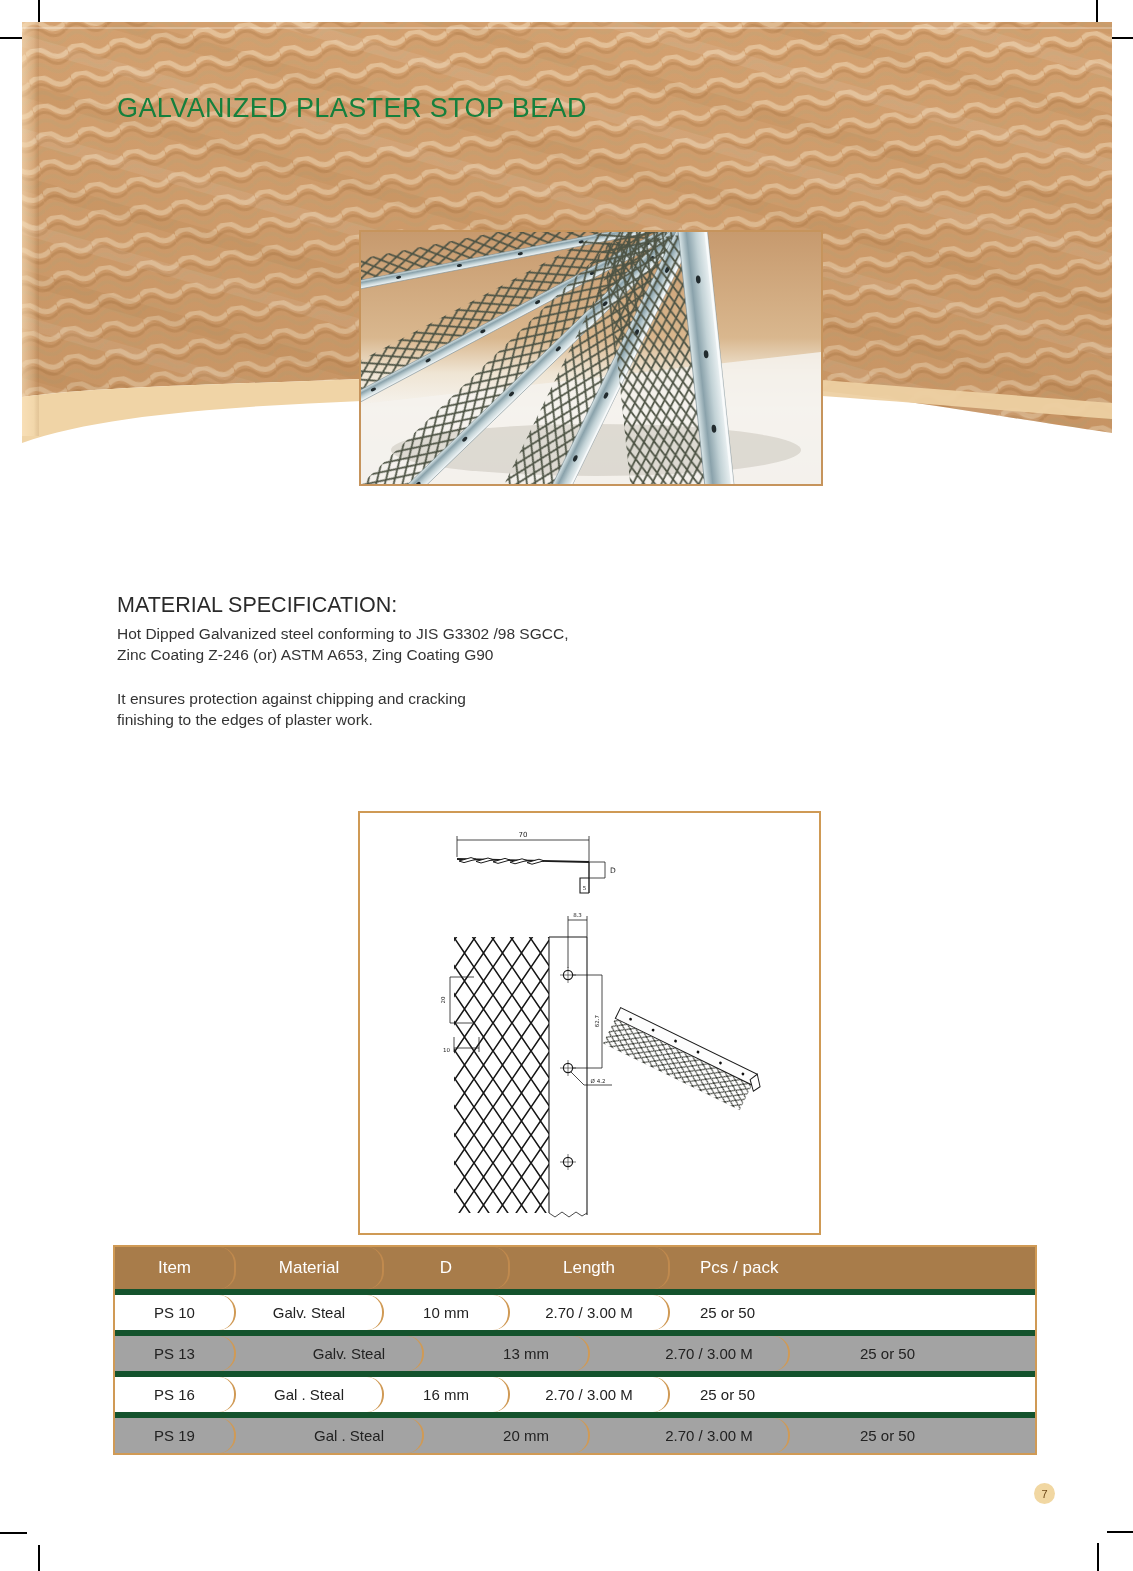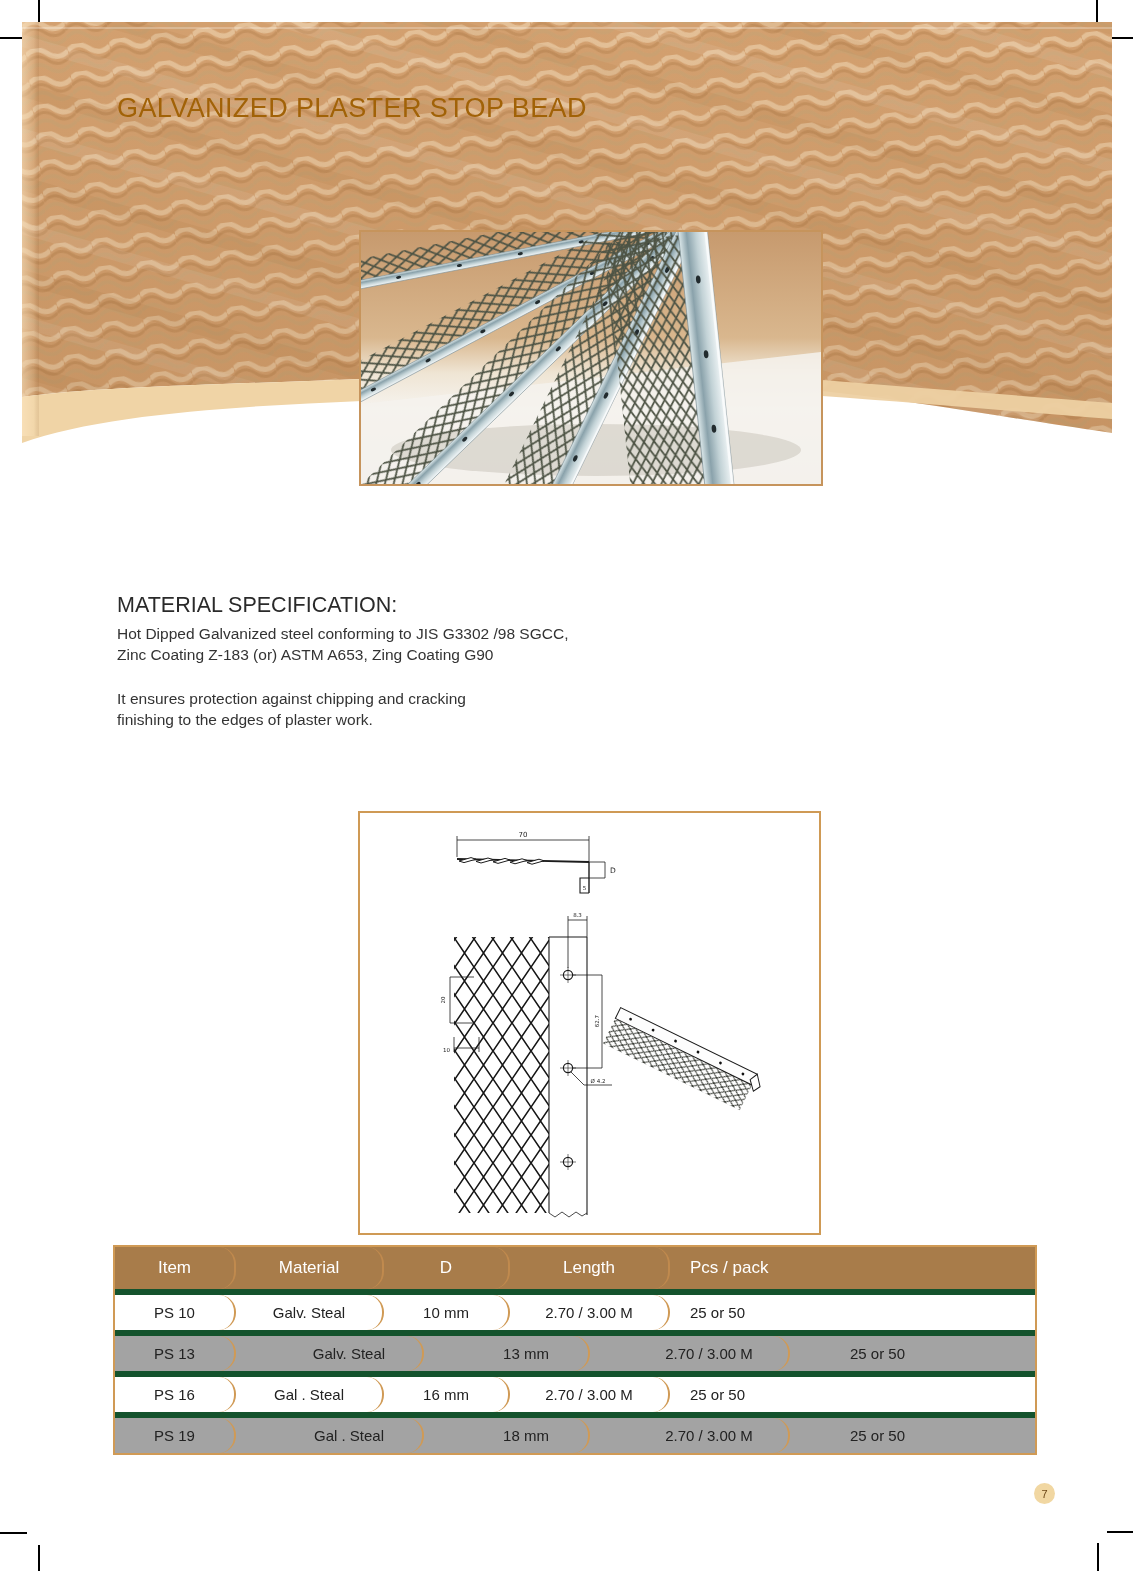--- a/index.html
+++ b/index.html
@@ -2,41 +2,41 @@
 <html><head>
 <meta charset="utf-8">
 <style>
   html,body{margin:0;padding:0;background:#fff;}
   .page{position:relative;width:1133px;height:1571px;background:#fff;overflow:hidden;
         font-family:"Liberation Sans",sans-serif;}
   .abs{position:absolute;}
   .crop{position:absolute;background:#000;}
   
   .title{position:absolute;left:117px;top:93px;font-size:27px;letter-spacing:.4px;
-         color:#a16207;font-weight:400;white-space:nowrap;}
+         color:#15803d;font-weight:400;white-space:nowrap;}
   
   .photo-box{position:absolute;left:359px;top:230px;width:460px;height:252px;
              border:2px solid #c6945c;background:#fff;}
   .draw-box{position:absolute;left:358px;top:783px;width:459px;height:420px;
             border:2px solid #cf9a55;background:#fff;margin-top:28px;}
   
   .spec-head{position:absolute;left:117px;top:593px;font-size:21.5px;color:#2a2a2a;}
   .spec-lines{position:absolute;left:117px;top:623px;font-size:15.5px;line-height:21px;color:#333;}
   .usage-lines{position:absolute;left:117px;top:688px;font-size:15.5px;line-height:21px;color:#333;}
   
   .ptable{position:absolute;left:113px;top:1245px;width:924px;border:2px solid #d09a55;
           box-sizing:border-box;font-size:15px;color:#222;}
   .trow{display:grid;grid-template-columns:121px 148px 126px 160px 363px;}
   .thead{background:#a87c4a;color:#fff;font-size:17px;height:42px;}
   .tdata{height:35px;background:#fff;}
   .tdata.alt{background:#a3a3a3;gap:40px;}
   .tdata{border-top:6px solid #14532d;}
   .tdata:first-of-type{border-top:none;}
   .cell{display:flex;align-items:center;justify-content:center;border-right:2px solid #d09a55;border-radius:17px;}
-  .cell:last-child{border-right:none;justify-content:flex-start;padding-left:20px;}
+  .cell:last-child{border-right:none;justify-content:flex-start;padding-left:30px;}
   .thead .cell{border-right:2px solid #c08a4e;}
   .thead .cell:last-child{border-right:none;}
   
   .pnum{position:absolute;left:1034px;top:1483px;width:21px;height:21px;border-radius:50%;
         background:#f1d7a2;color:#6d4716;font-size:11px;display:flex;align-items:center;
         justify-content:center;}
   svg text{font-family:"DejaVu Sans",sans-serif;fill:#1c1c1c;}
 </style>
 </head>
 <body>
@@ -171,21 +171,21 @@
               <ellipse cx="435" cy="-1" rx="4" ry="2.3"></ellipse>
             </g>
         </g>
       </g>
     </svg>
   </div>
 
   <div class="spec-head">MATERIAL SPECIFICATION:</div>
   <div class="spec-lines">
     <div>Hot Dipped Galvanized steel conforming to JIS G3302 /98 SGCC,</div>
-    <div>Zinc Coating Z-183 (or) ASTM A653, Zing Coating G90</div>
+    <div>Zinc Coating Z-246 (or) ASTM A653, Zing Coating G90</div>
   </div>
   <div class="usage-lines">
     <div>It ensures protection against chipping and cracking</div>
     <div>finishing to the edges of plaster work.</div>
   </div>
 
   <div class="draw-box">
     <svg width="459" height="420" viewBox="0 0 459 420">
       <defs>
         <pattern id="diam" width="19" height="28" patternUnits="userSpaceOnUse">
@@ -301,21 +301,21 @@
     <div class="trow tdata">
       <div class="cell">PS 16</div>
       <div class="cell">Gal . Steal</div>
       <div class="cell">16 mm</div>
       <div class="cell">2.70 / 3.00 M</div>
       <div class="cell">25 or 50</div>
     </div>
     <div class="trow tdata alt">
       <div class="cell">PS 19</div>
       <div class="cell">Gal . Steal</div>
-      <div class="cell">18 mm</div>
+      <div class="cell">20 mm</div>
       <div class="cell">2.70 / 3.00 M</div>
       <div class="cell">25 or 50</div>
     </div>
   </div>
 
   <div class="pnum">
     <span>7</span>
   </div>
 
 </div>

